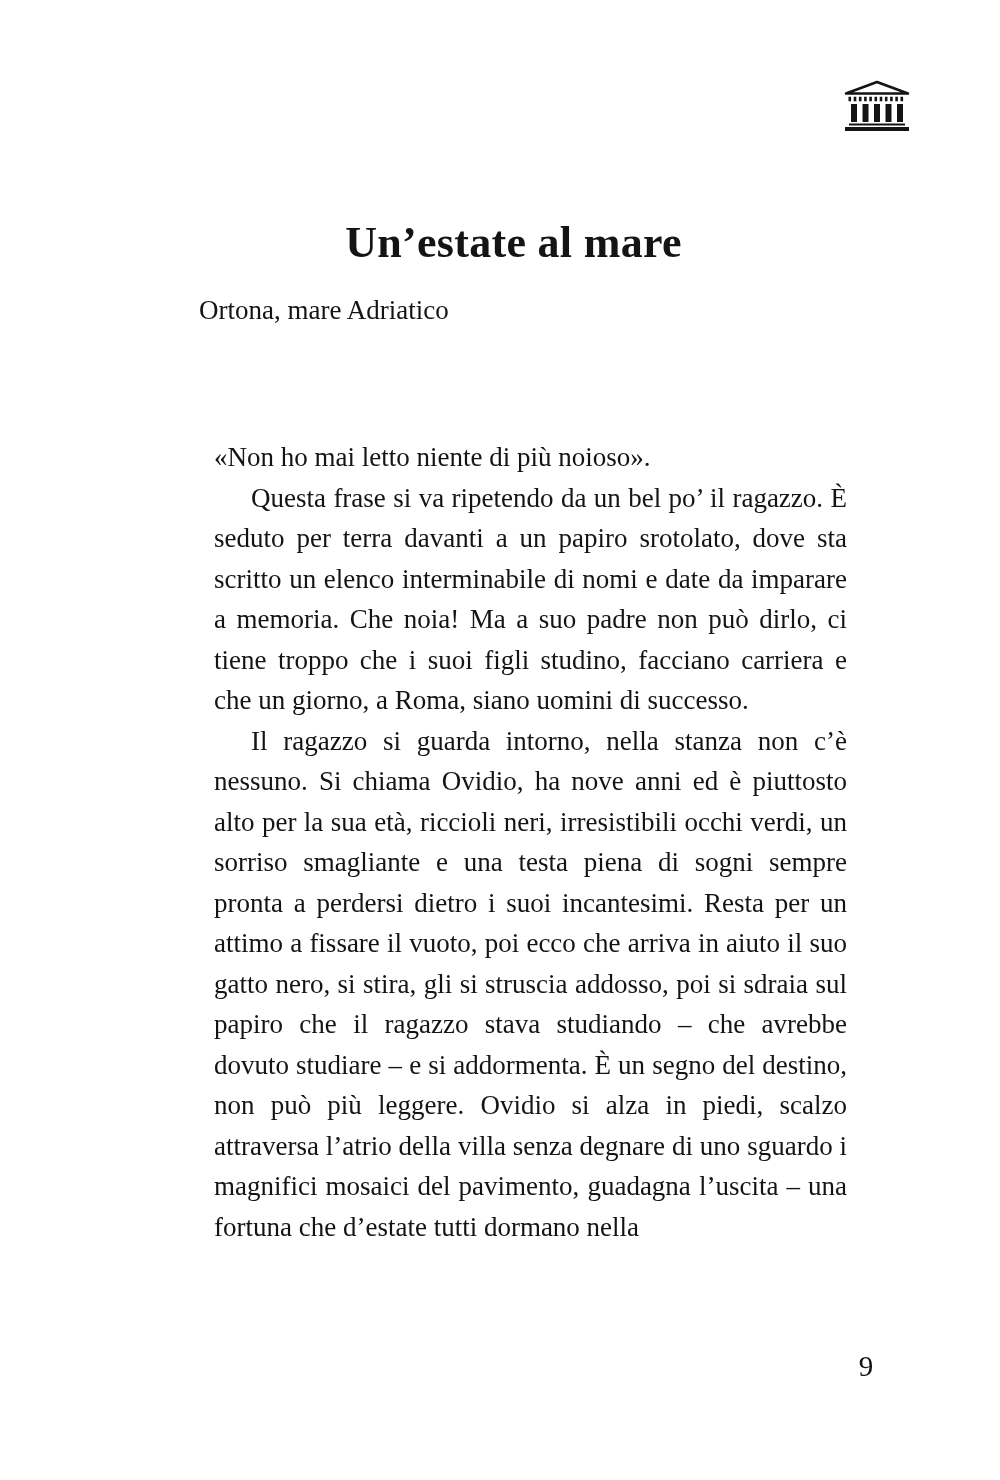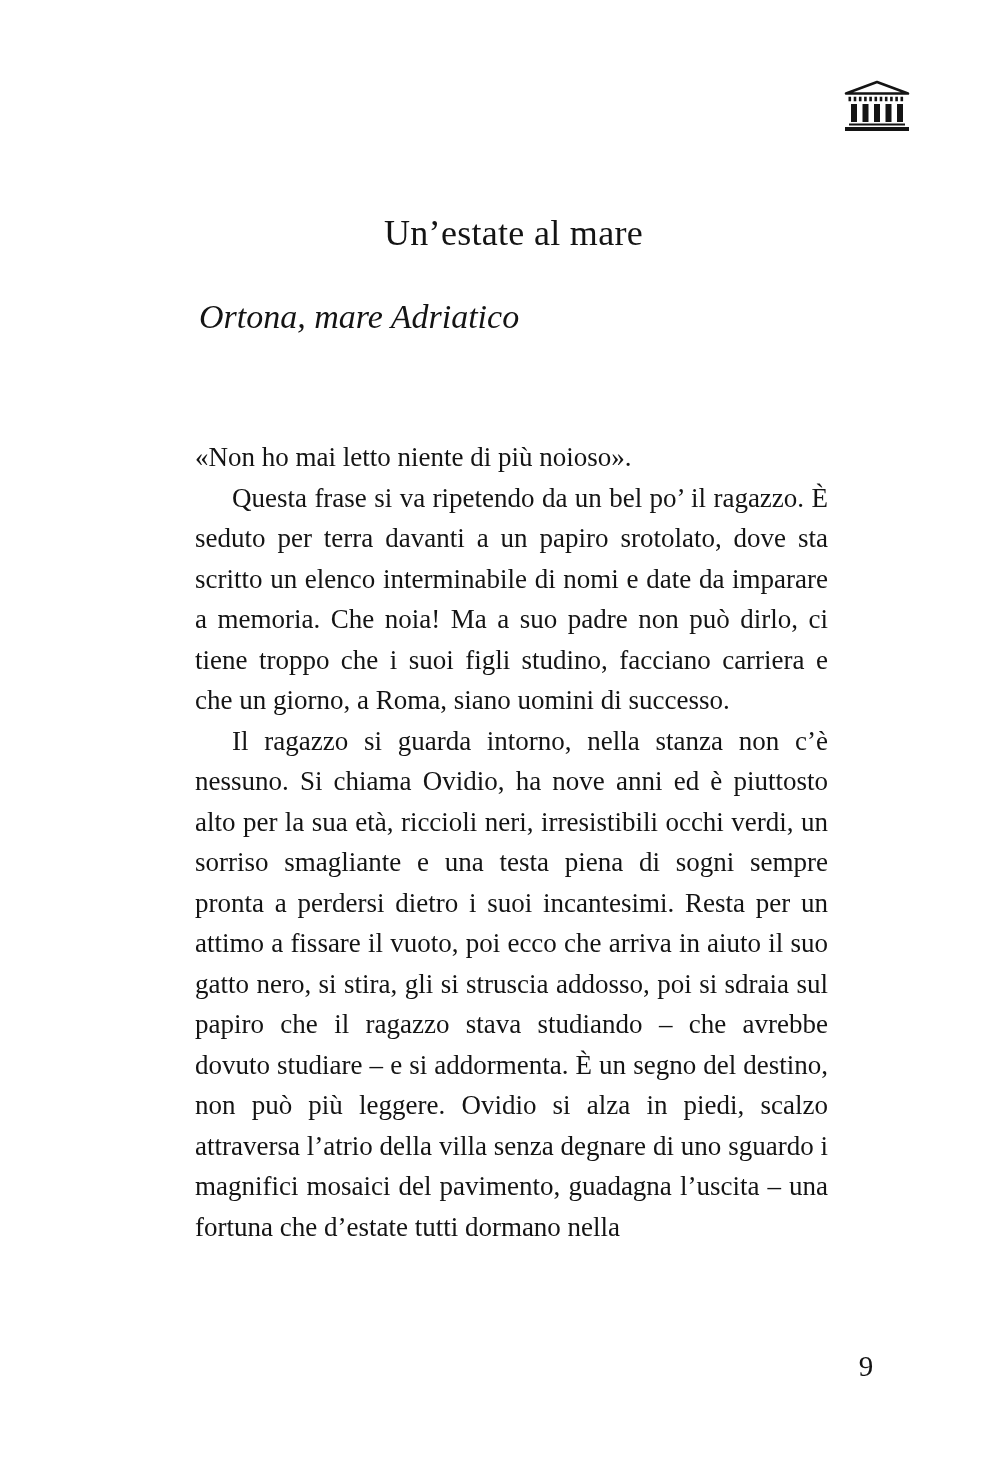--- a/index.html
+++ b/index.html
@@ -22,40 +22,39 @@
     left: 842px;
     width: 70px;
     height: 52px;
   }
   .chapter-title {
     position: absolute;
     top: 188px;
     left: 197px;
     width: 633px;
     text-align: center;
-    font-size: 36px;
-    font-weight: normal;
+    font-size: 44px;
+    font-weight: bold;
     letter-spacing: 0.3px;
   }
   .epigraph {
     position: absolute;
-    top: 296px;
+    top: 289px;
     left: 199px;
     width: 633px;
-    font-style: italic;
-    font-size: 34px;
+    font-size: 27px;
     line-height: 42px;
   }
   .epigraph div {
     white-space: nowrap;
   }
   .body-text {
     position: absolute;
     top: 437px;
-    left: 195px;
+    left: 214px;
     width: 633px;
     font-size: 27px;
     line-height: 40.5px;
     text-align: justify;
     hyphens: auto;
     -webkit-hyphens: auto;
   }
   .body-text p {
     margin: 0;
     padding: 0;

